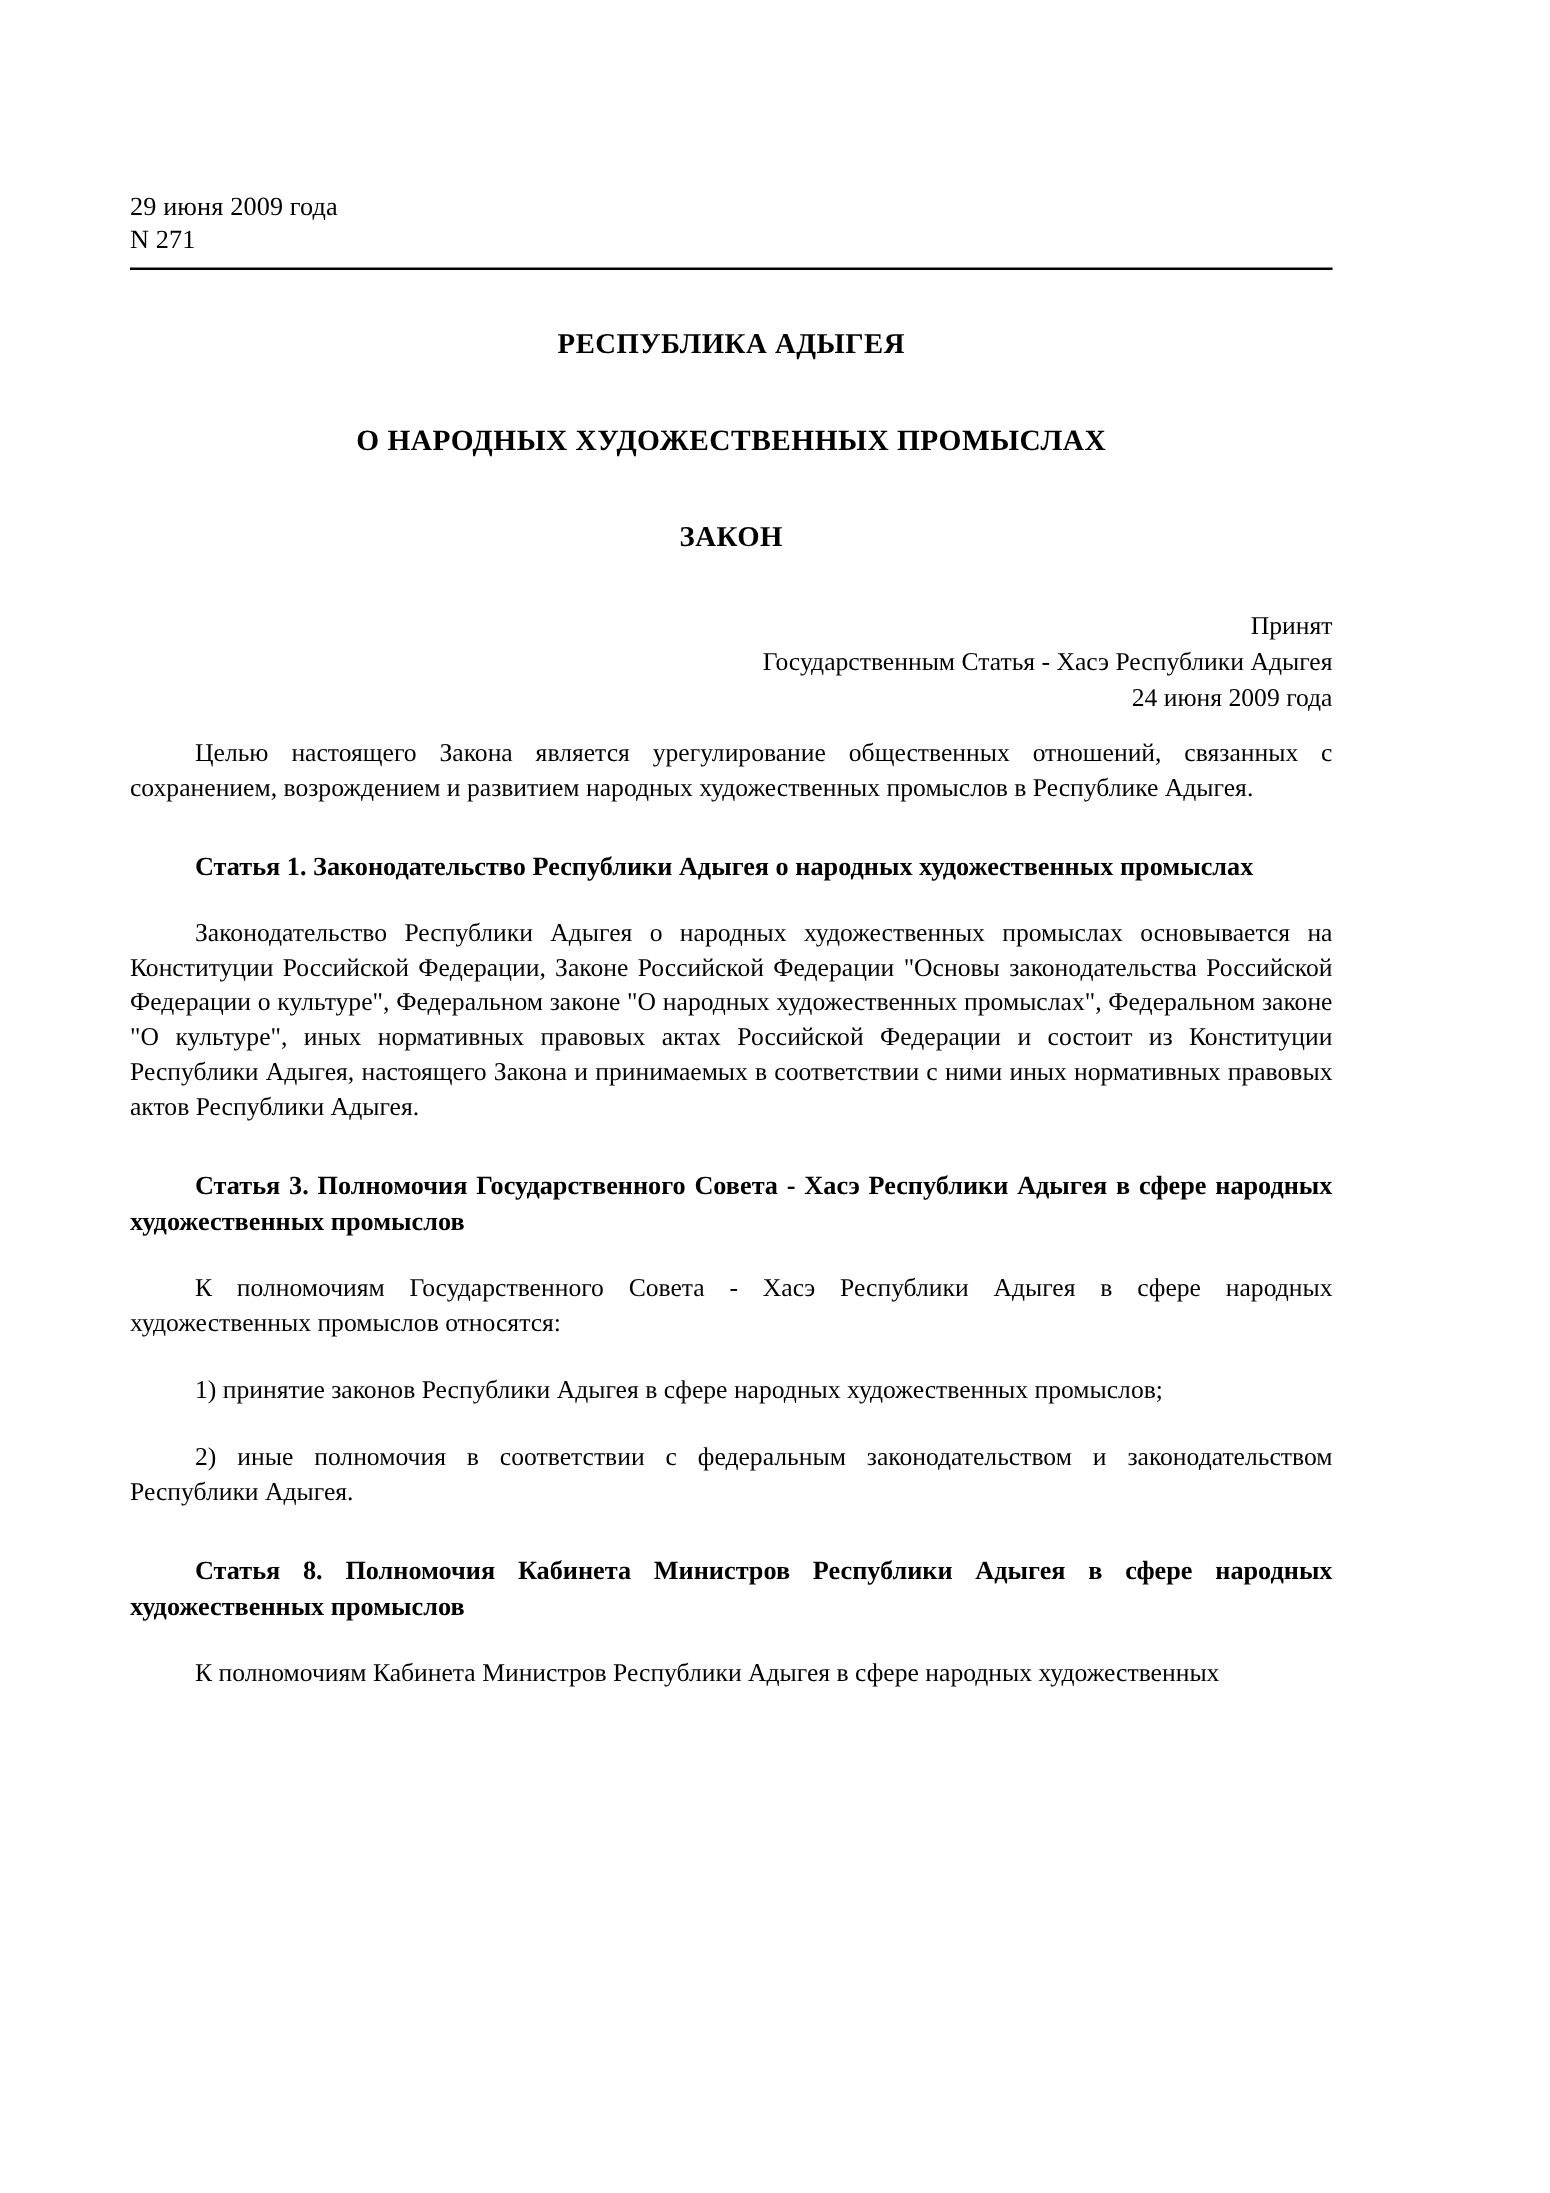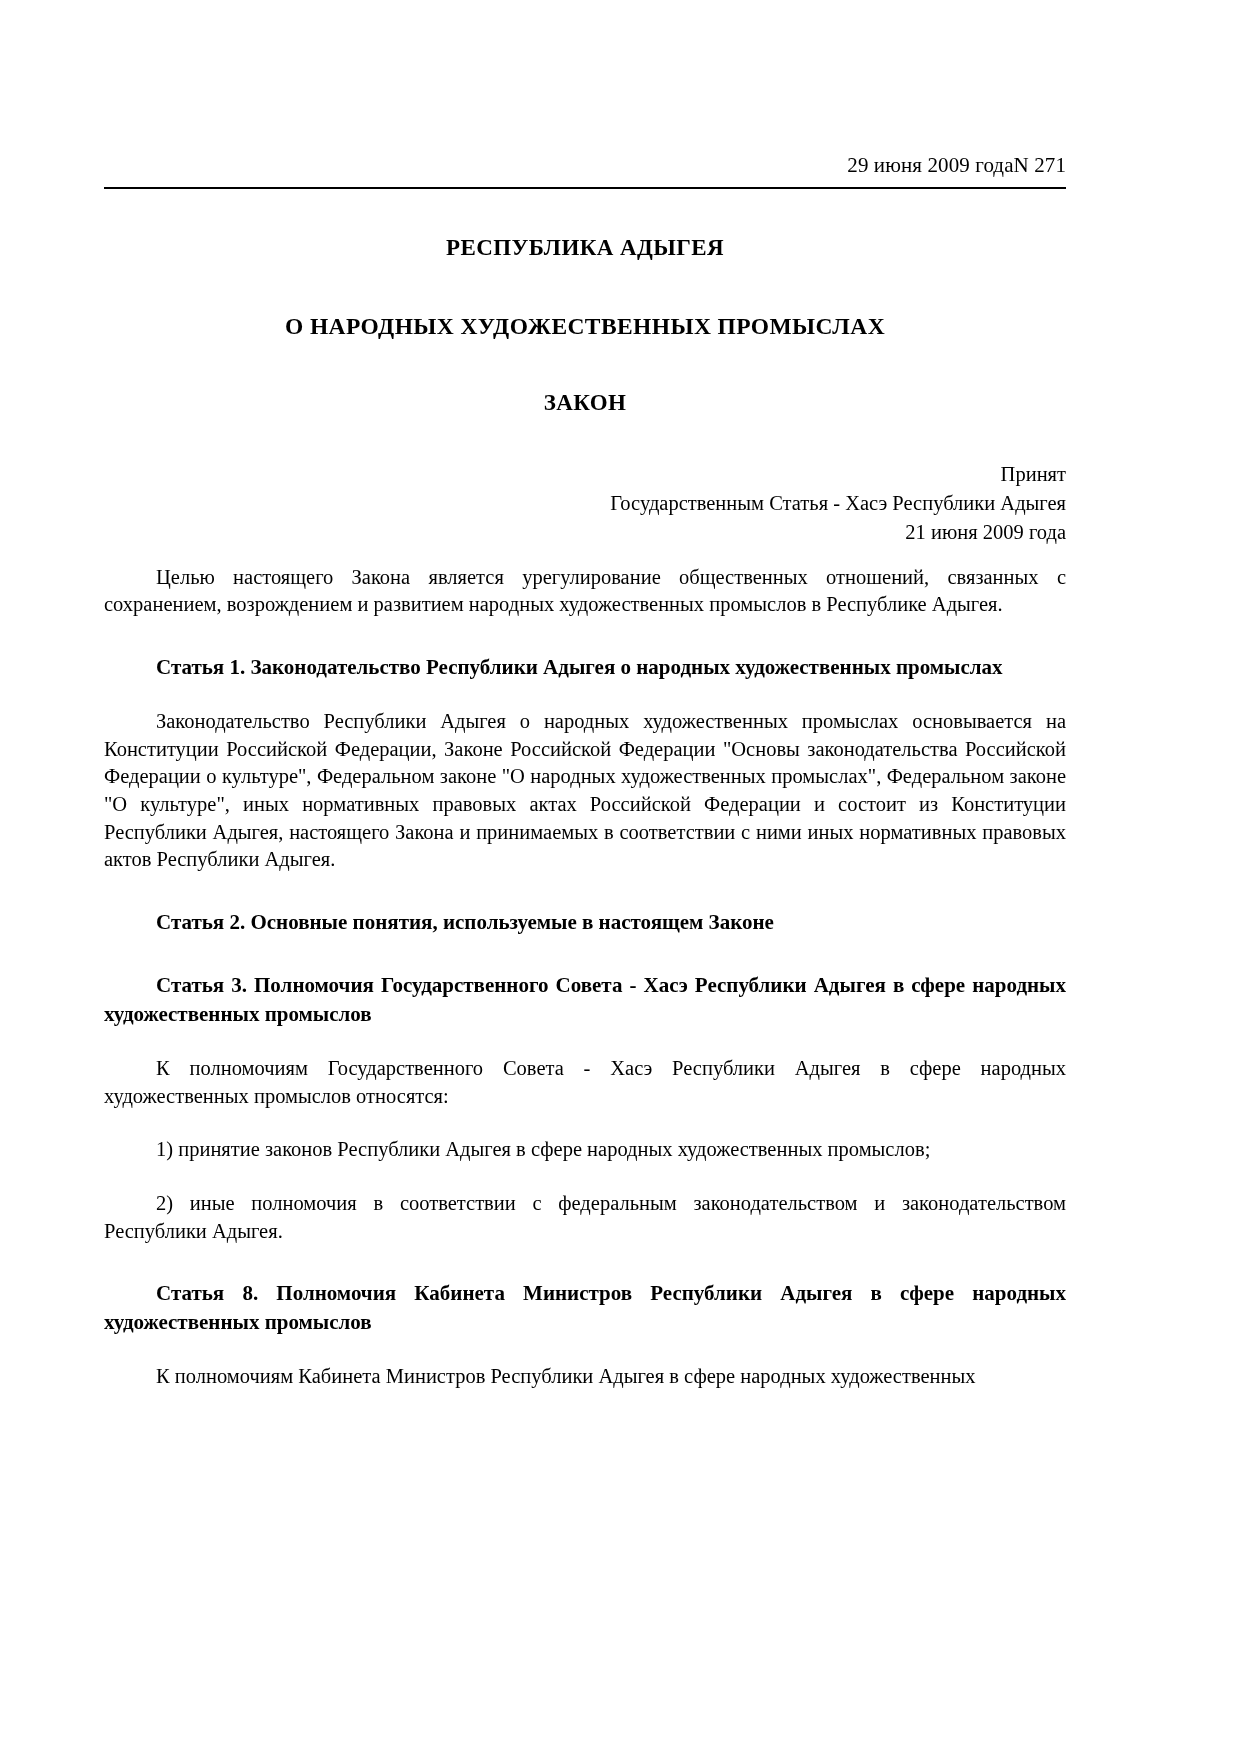--- a/index.html
+++ b/index.html
@@ -24,25 +24,26 @@
   .content {
     position: absolute;
     left: 104px;
     top: 152px;
     width: 962px;
   }
 
   
   .doc-header {
     display: flex;
-    justify-content: flex-end;
+    justify-content: space-between;
     align-items: baseline;
     font-size: 21px;
     line-height: 1.25;
     letter-spacing: 0.1px;
+    flex-direction: column;
   }
   .doc-header .hdr-date { text-align: left; }
   .doc-header .hdr-number { text-align: right; }
   .header-rule {
     margin-top: 9px;
     border: 0;
     border-top: 2.2px solid #000;
     width: 100%;
   }
 
@@ -109,31 +110,30 @@
 
     <div class="title-block">
       <div class="doc-title t1">РЕСПУБЛИКА АДЫГЕЯ</div>
       <div class="doc-title t3">О НАРОДНЫХ ХУДОЖЕСТВЕННЫХ ПРОМЫСЛАХ</div>
       <div class="doc-title t2">ЗАКОН</div>
     </div>
 
     <div class="adoption">
       <div>Принят</div>
       <div>Государственным Статья - Хасэ Республики Адыгея</div>
-      <div>21 июня 2009 года</div>
+      <div>24 июня 2009 года</div>
     </div>
 
     <div class="gap-lg"></div>
 
     <p class="para">Целью настоящего Закона является урегулирование общественных отношений, связанных с сохранением, возрождением и развитием народных художественных промыслов в Республике Адыгея.</p>
 
     <h2 class="article-heading">Статья 1. Законодательство Республики Адыгея о народных художественных промыслах</h2>
     <p class="para">Законодательство Республики Адыгея о народных художественных промыслах основывается на Конституции Российской Федерации, Законе Российской Федерации "Основы законодательства Российской Федерации о культуре", Федеральном законе "О народных художественных промыслах", Федеральном законе "О культуре", иных нормативных правовых актах Российской Федерации и состоит из Конституции Республики Адыгея, настоящего Закона и принимаемых в соответствии с ними иных нормативных правовых актов Республики Адыгея.</p>
 
-    <h2 class="article-heading">Статья 2. Основные понятия, используемые в настоящем Законе</h2>
 
     <h2 class="article-heading">Статья 3. Полномочия Государственного Совета - Хасэ Республики Адыгея в сфере народных художественных промыслов</h2>
     <p class="para">К полномочиям Государственного Совета - Хасэ Республики Адыгея в сфере народных художественных промыслов относятся:</p>
     <p class="para">1) принятие законов Республики Адыгея в сфере народных художественных промыслов;</p>
     <p class="para">2) иные полномочия в соответствии с федеральным законодательством и законодательством Республики Адыгея.</p>
 
     <h2 class="article-heading">Статья 8. Полномочия Кабинета Министров Республики Адыгея в сфере народных художественных промыслов</h2>
     <p class="para">К полномочиям Кабинета Министров Республики Адыгея в сфере народных художественных</p>
 
   </div>

